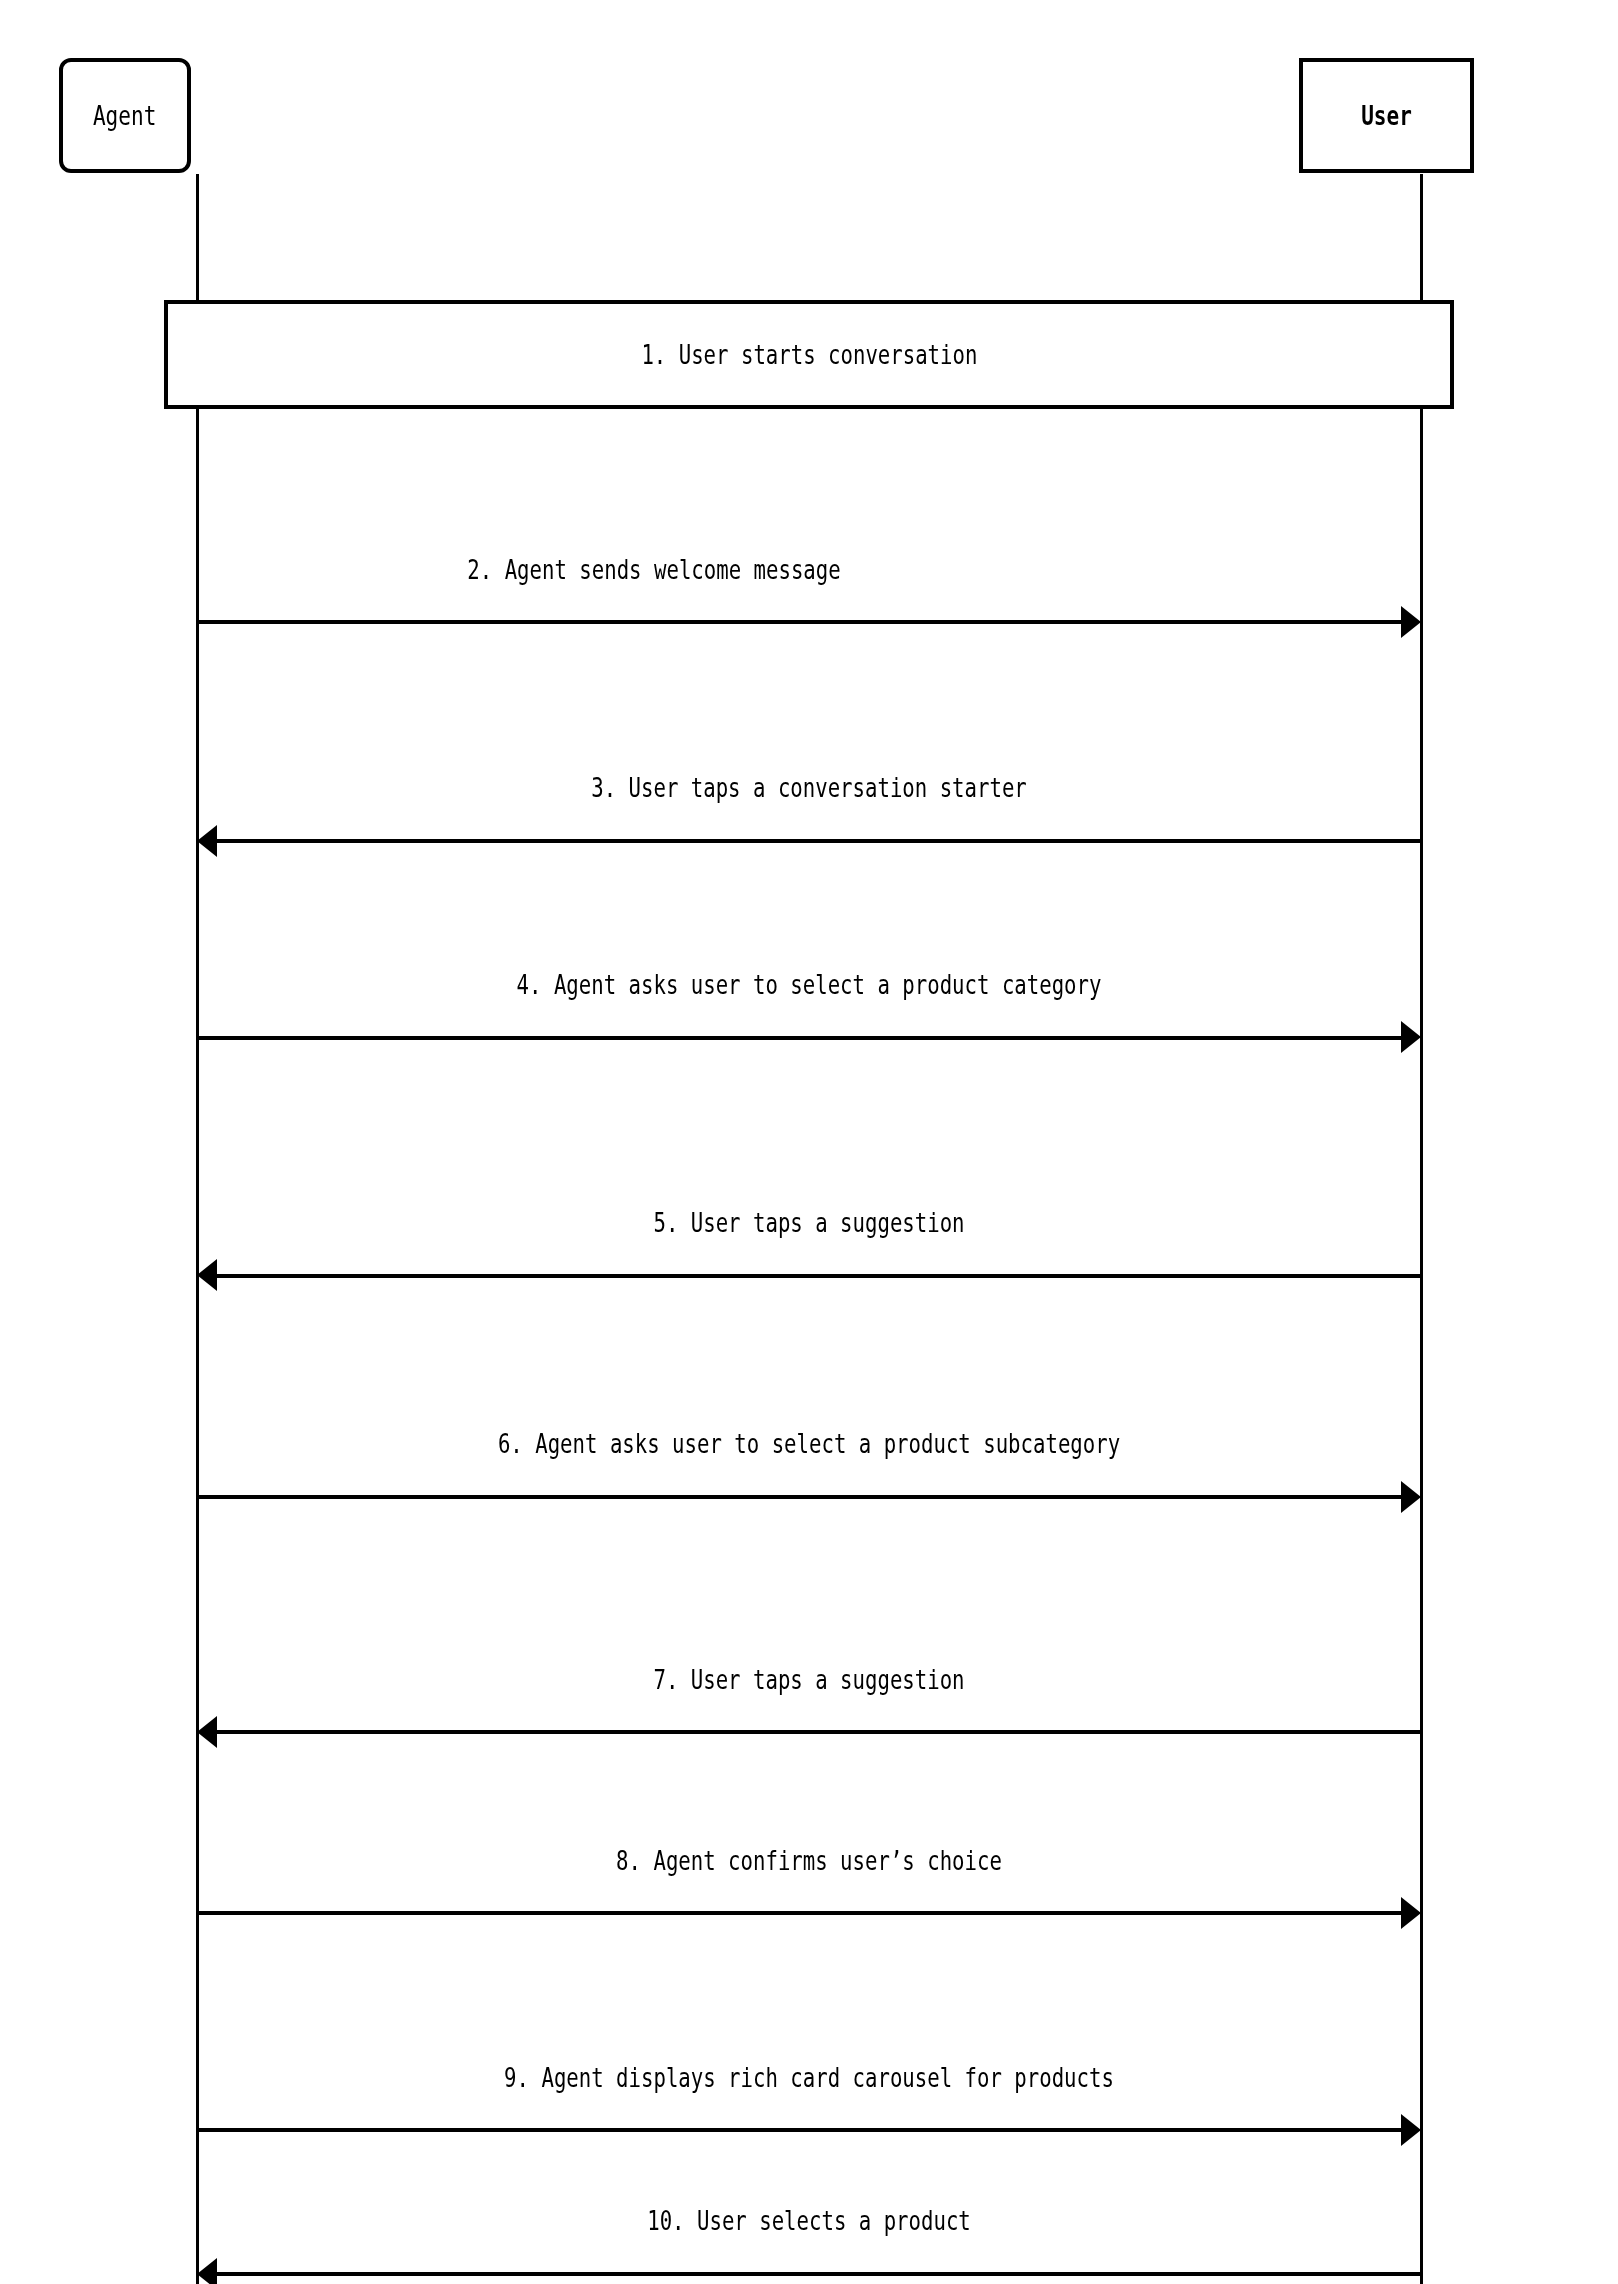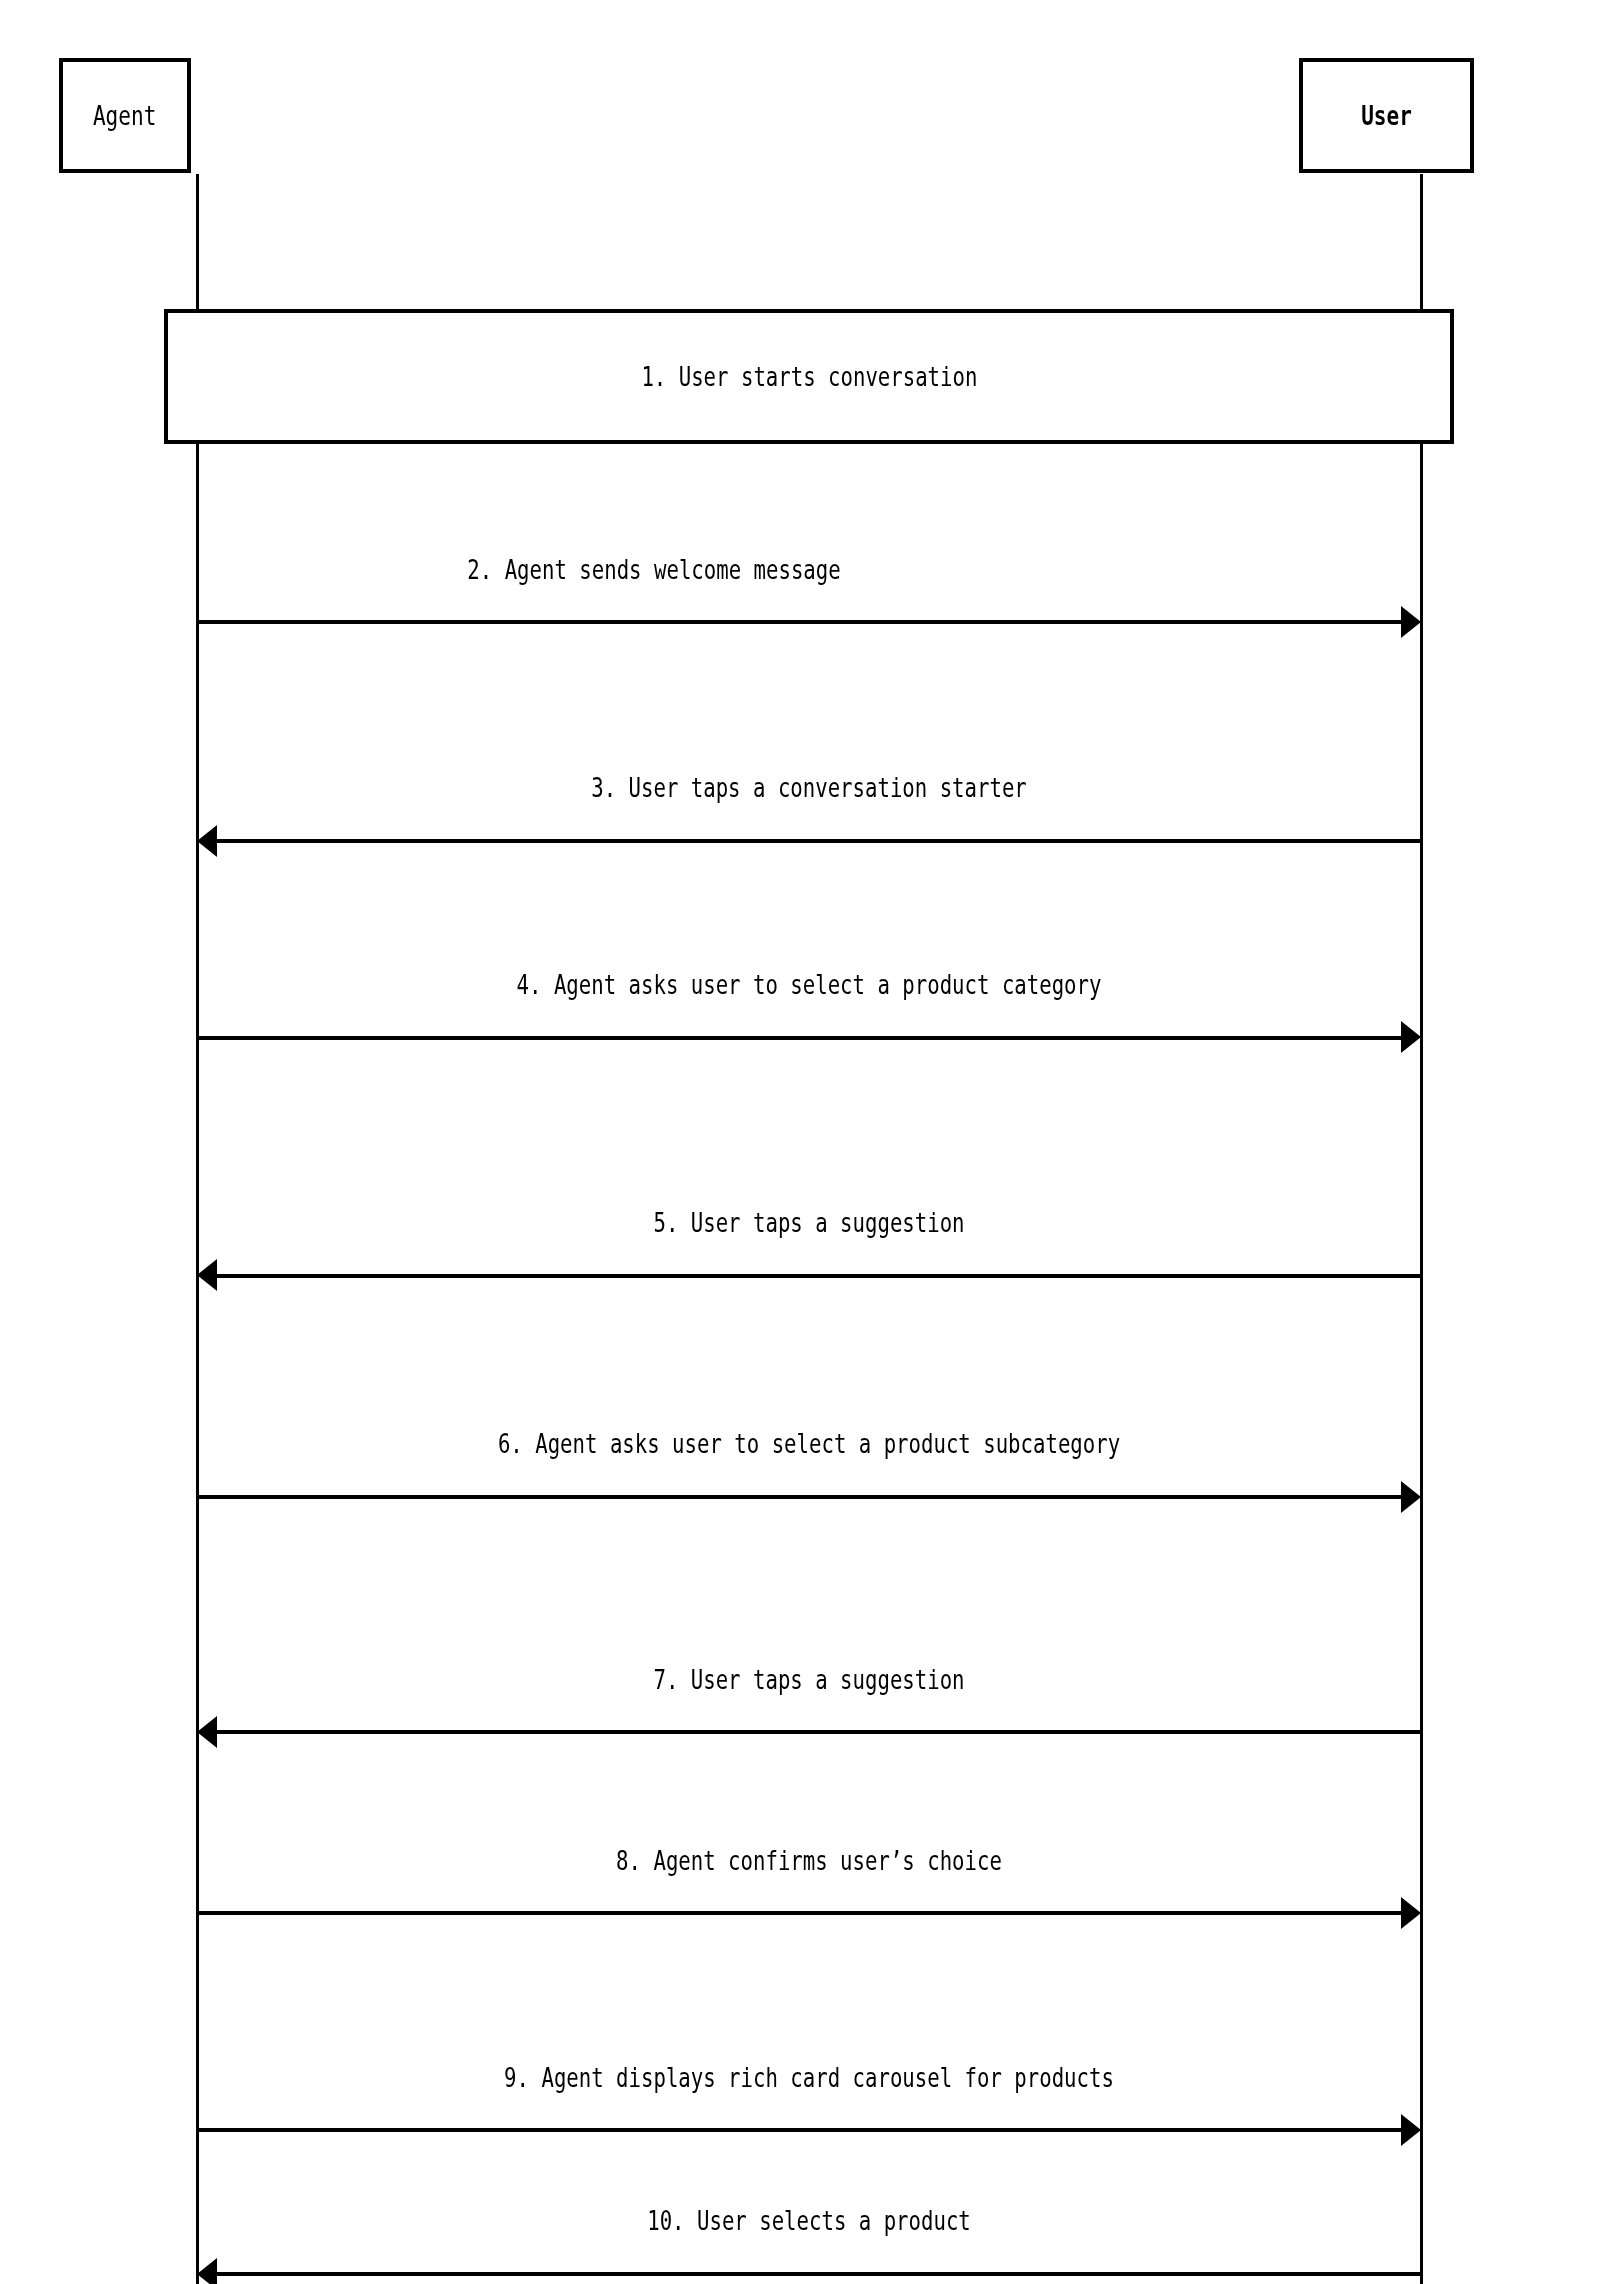--- a/index.html
+++ b/index.html
@@ -101,29 +101,29 @@
   }
 </style>
 </head>
 <body>
 
 <div id="canvas">
 
   <div class="lifeline" style="left:196px; top:174px; height:3022px;"></div>
   <div class="lifeline" style="left:1420px; top:174px; height:3022px;"></div>
 
-  <div class="participant-box" style="left:59px; top:58px; width:132px; height:115px;">
+  <div class="participant-box" style="left:59px; top:58px; width:132px; height:115px;border-radius:12px;">
     <span class="participant-label">Agent</span>
   </div>
 
   <div class="participant-box" style="left:1299px; top:58px; width:175px; height:115px;font-weight:bold;">
     <span class="participant-label">User</span>
   </div>
 
-  <div class="note-box" style="left:164px; top:300px; width:1290px; height:135px;margin-top:9px;">
+  <div class="note-box" style="left:164px; top:300px; width:1290px; height:109px;">
     <span class="note-text">1. User starts conversation</span>
   </div>
 
   <div class="message">
     <div class="msg-label" style="left:654px; top:554px;">2. Agent sends welcome message</div>
     <div class="msg-line" style="left:197px; top:620px; width:1205px;"></div>
     <div class="msg-head right" style="left:1401px; top:606px;"></div>
   </div>
 
   <div class="message">

